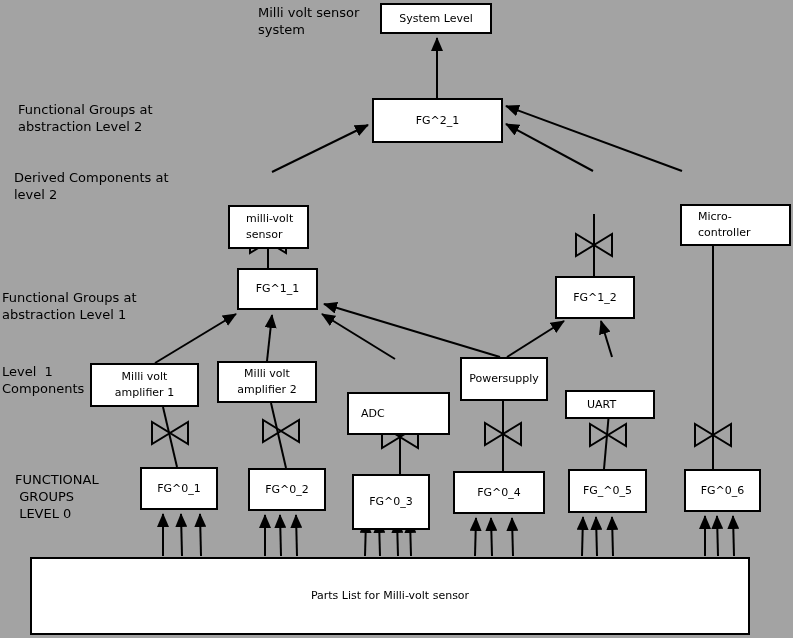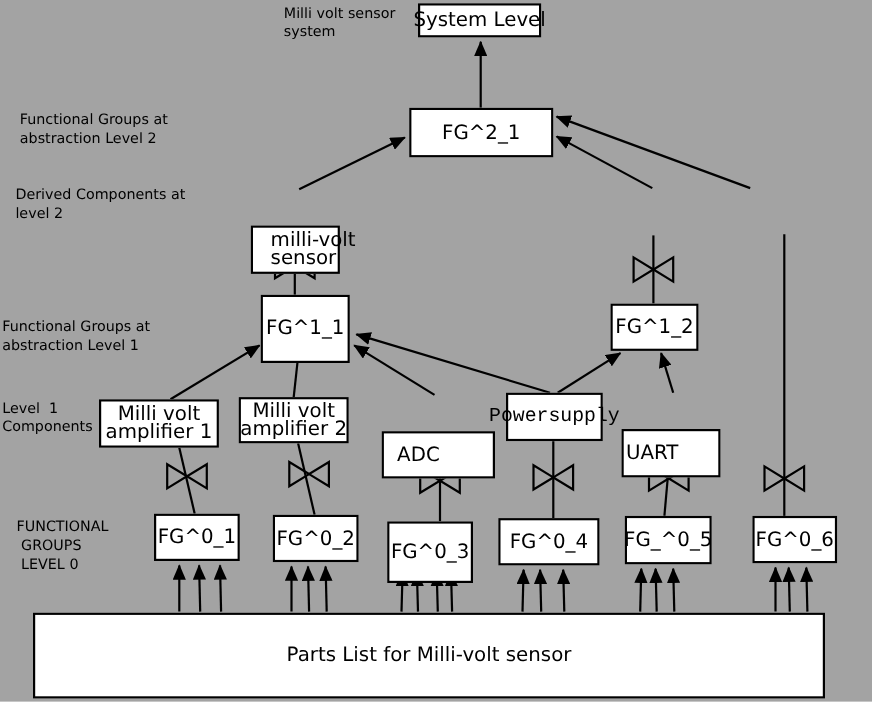--- a/index.html
+++ b/index.html
@@ -6,21 +6,21 @@
   html,body { background:#ffffff; }
   #stage {
     position:relative; width:793px; height:638px; background:#a3a3a3;
     font-family:"DejaVu Sans", "Liberation Sans", sans-serif; color:#000;
     overflow:hidden;
   }
   #connectors { position:absolute; left:0; top:0; width:793px; height:638px; }
   .box {
     position:absolute; border:2px solid #000; background:#fff;
     display:flex; flex-direction:column; align-items:center; justify-content:center;
-    font-size:18px; line-height:16px; text-align:center;
+    font-size:11px; line-height:16px; text-align:center;
   }
   .box.align-left { align-items:flex-start; text-align:left;margin-top:33px; }
   .box span { display:block; white-space:pre; }
   .label { position:absolute; font-size:13px; line-height:17px; }
   .label span { display:block; white-space:pre; }
   .connector { stroke:#000; stroke-width:2; fill:none; }
   .bowtie { stroke:#000; stroke-width:2; fill:none; }
 </style>
 </head>
 <body>
@@ -129,22 +129,26 @@
   <div class="box" style="left:372px; top:98px; width:131px; height:45px;">
     <span>FG^2_1</span>
   </div>
 
   <div class="box align-left" style="left:228px; top:172px; width:81px; height:44px; padding-left:16px;">
     <span>milli-volt</span>
     <span>sensor</span>
   </div>
 
 
+  <div class="box align-left" style="left:680px; top:171px; width:111px; height:42px; padding-left:16px;">
+    <span>Micro-</span>
+    <span>controller</span>
+  </div>
 
-  <div class="box" style="left:237px; top:268px; width:81px; height:62px;">
+  <div class="box" style="left:237px; top:268px; width:81px; height:42px;">
     <span>FG^1_1</span>
   </div>
 
   <div class="box" style="left:555px; top:276px; width:80px; height:43px;">
     <span>FG^1_2</span>
   </div>
 
   <div class="box" style="left:90px; top:363px; width:109px; height:44px;">
     <span>Milli volt</span>
     <span>amplifier 1</span>
@@ -152,25 +156,25 @@
 
   <div class="box" style="left:217px; top:361px; width:100px; height:42px;">
     <span>Milli volt</span>
     <span>amplifier 2</span>
   </div>
 
   <div class="box align-left" style="left:347px; top:359px; width:103px; height:43px; padding-left:12px;">
     <span>ADC</span>
   </div>
 
-  <div class="box" style="left:460px; top:357px; width:88px; height:44px;font-family:Liberation Mono, monospace;">
+  <div class="box" style="left:460px; top:357px; width:88px; height:44px;">
     <span>Powersupply</span>
   </div>
 
-  <div class="box align-left" style="left:565px; top:357px; width:90px; height:44px; padding-left:2px;">
+  <div class="box align-left" style="left:565px; top:357px; width:90px; height:29px; padding-left:20px;">
     <span>UART</span>
   </div>
 
   <div class="box" style="left:140px; top:467px; width:78px; height:43px;">
     <span>FG^0_1</span>
   </div>
   <div class="box" style="left:248px; top:468px; width:78px; height:43px;">
     <span>FG^0_2</span>
   </div>
   <div class="box" style="left:352px; top:474px; width:78px; height:56px;">

